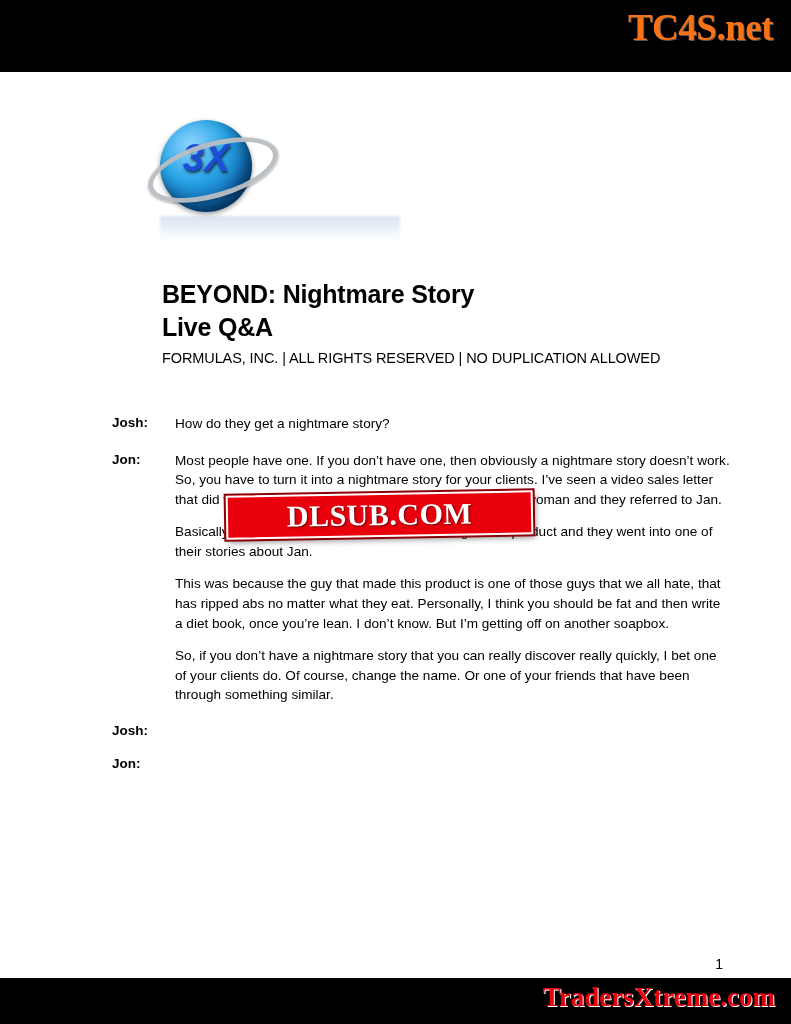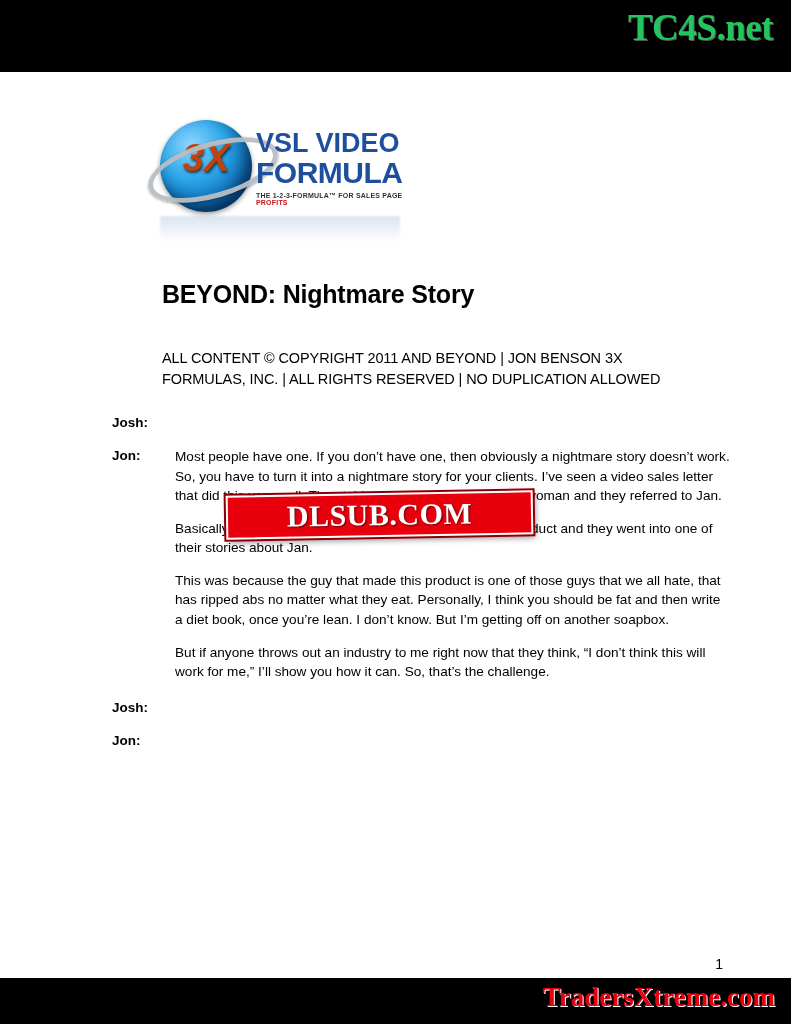--- a/index.html
+++ b/index.html
@@ -23,21 +23,21 @@
     width: 791px;
     height: 72px;
     background: #000000;
   }
   .top-band-text {
     position: absolute;
     right: 18px;
     top: 6px;
     font-size: 37px;
     font-weight: bold;
-    color: #22c55e;
+    color: #f97316;
     letter-spacing: -0.5px;
     text-shadow: 1px 1px 0 #555;
     font-family: "Liberation Serif", serif;
   }
 
   
   .logo-wrap {
     position: absolute;
     left: 160px;
     top: 112px;
@@ -55,21 +55,21 @@
   .logo-orb-text {
     position: absolute;
     left: 0; top: 0;
     width: 92px; height: 92px;
     display: flex;
     align-items: center;
     justify-content: center;
     font-size: 38px;
     font-weight: bold;
     font-style: italic;
-    color: #c2410c;
+    color: #1d4ed8;
     text-shadow: 1px 2px 3px rgba(0,0,0,0.7);
   }
   .logo-ring {
     position: absolute;
     left: -14px; top: 30px;
     width: 124px; height: 46px;
     border: 5px solid #b9bec4;
     border-radius: 50%;
     transform: rotate(-16deg);
     box-shadow: 0 1px 3px rgba(0,0,0,0.4);
@@ -216,48 +216,46 @@
 <body>
 
 <div class="top-band">
   <div class="top-band-text">TC4S.net</div>
 </div>
 
 <div class="logo-wrap">
   <div class="logo-orb"></div>
   <div class="logo-orb-text">3X</div>
   <div class="logo-ring"></div>
-  <div class="logo-text-block">
-    <div class="logo-line1">VSL VIDEO</div>
-    <div class="logo-line2">FORMULA</div>
-    <div class="logo-tag"><span>THE 1-2-3-FORMULA™ FOR SALES PAGE </span><span class="accent">PROFITS</span></div>
-  </div>
   <div class="logo-reflection"></div>
 </div>
 
 <div class="title">
   <div>BEYOND: Nightmare Story</div>
+  <div>Live Q&amp;A</div>
 </div>
 
 <div class="copyright">
-  <div>ALL CONTENT © COPYRIGHT 2011 AND BEYOND  |  JON BENSON 3X</div>
   <div>FORMULAS, INC.  |  ALL RIGHTS RESERVED  |  NO DUPLICATION ALLOWED</div>
 </div>
 
 <div class="transcript">
     <div class="qa-block">
       <div class="speaker">Josh:</div>
+      <div class="speech">
+        <p>How do they get a nightmare story?</p>
+      </div>
     </div>
     <div class="qa-block">
       <div class="speaker">Jon:</div>
       <div class="speech">
         <p>Most people have one.  If you don’t have one, then obviously a nightmare story doesn’t work.  So, you have to turn it into a nightmare story for your clients.  I’ve seen a video sales letter that did this very well.  They told a nightmare story about a woman and they referred to Jan.</p>
         <p>Basically, it was similar to my story.  It was a weight loss product and they went into one of their stories about Jan.</p>
         <p>This was because the guy that made this product is one of those guys that we all hate, that has ripped abs no matter what they eat.  Personally, I think you should be fat and then write a diet book, once you’re lean.  I don’t know.  But I’m getting off on another soapbox.</p>
-        <p>But if anyone throws out an industry to me right now that they think, “I don’t think this will work for me,” I’ll show you how it can.  So, that’s the challenge.</p>
+        <p>So, if you don’t have a nightmare story that you can really discover really quickly, I bet one of your clients do.  Of course, change the name.  Or one of your friends that have been through something similar.</p>
       </div>
     </div>
     <div class="qa-block">
       <div class="speaker">Josh:</div>
     </div>
     <div class="qa-block">
       <div class="speaker">Jon:</div>
     </div>
   </div>
 

